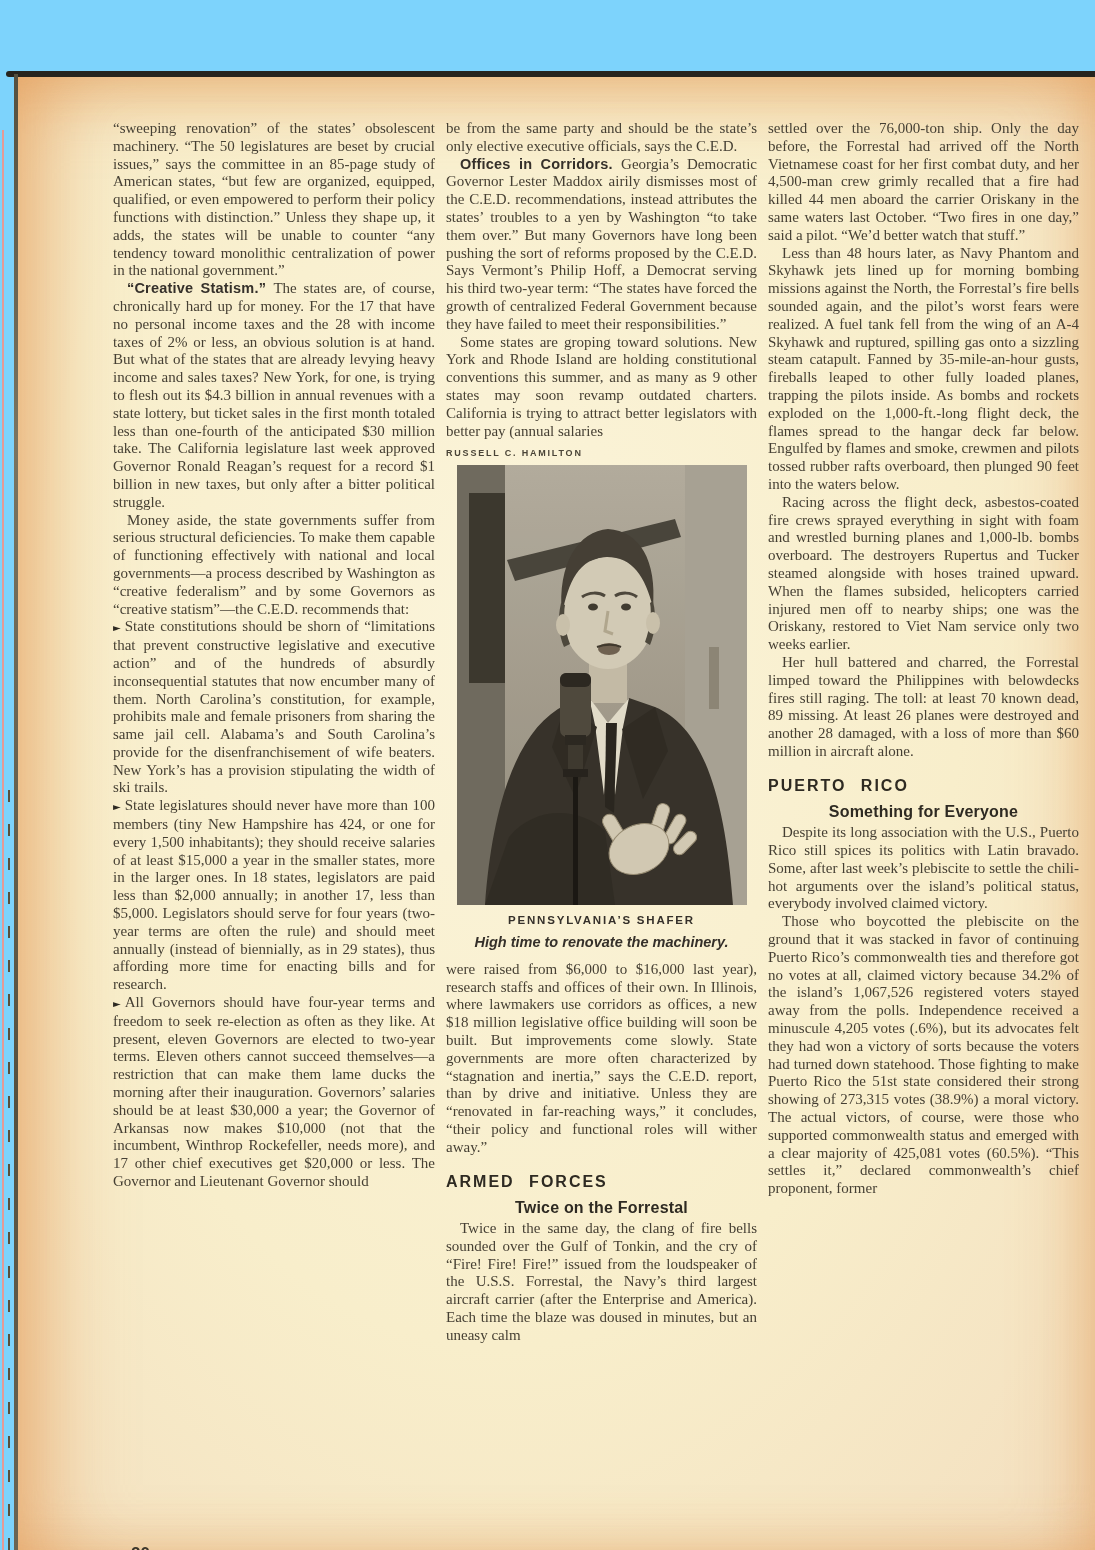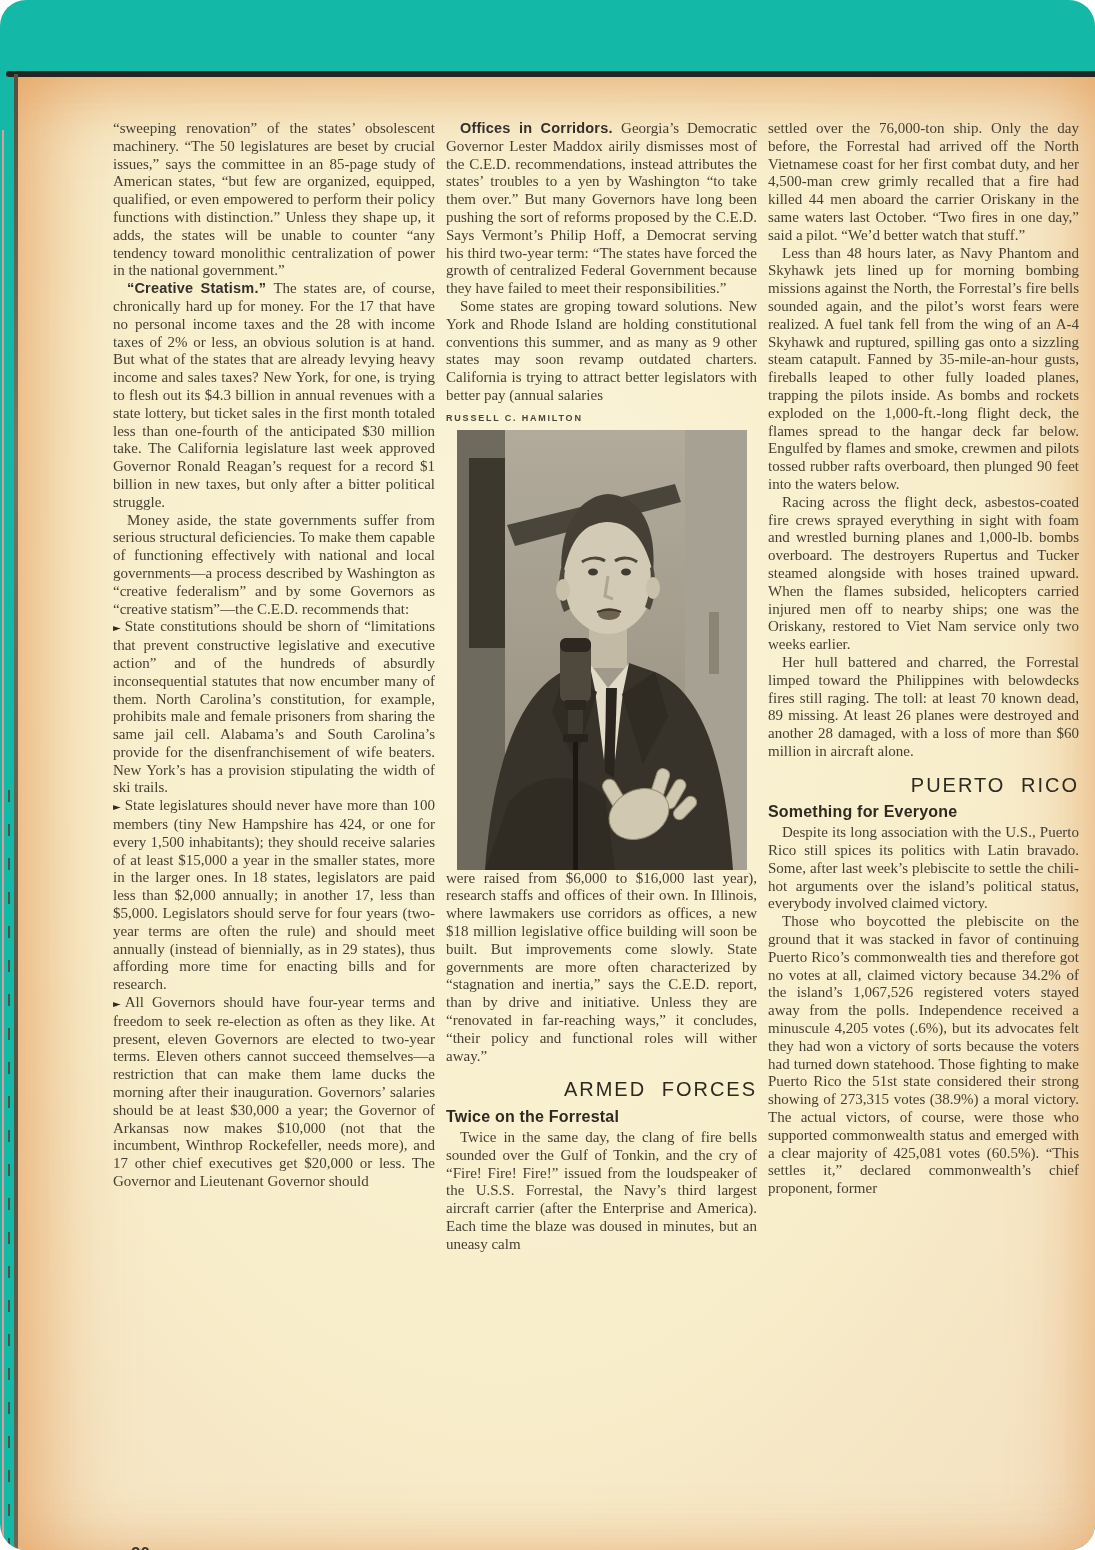--- a/index.html
+++ b/index.html
@@ -1,18 +1,18 @@
 <!DOCTYPE html>
 <html lang="en"><head>
 <meta charset="utf-8">
 <style>
   html,body{margin:0;padding:0;background:#ffffff;}
   .canvas{
     position:relative;width:1095px;height:1550px;overflow:hidden;
-    background:#14b8a6;font-family:"Liberation Serif",serif;border-radius:26px;
+    background:#7dd3fc;font-family:"Liberation Serif",serif;
   }
   
   .top-edge{position:absolute;left:6px;top:71px;width:1089px;height:6px;background:#26241e;border-radius:3px 0 0 3px;}
   .spine-shadow{position:absolute;left:14px;top:74px;width:4px;height:1476px;background:linear-gradient(180deg,#55503f,#7a7461 25%,#55503f 70%,#6b6554);}
   .pink-line{position:absolute;left:2px;top:130px;width:2px;height:1420px;background:#e49a96;}
   .dash-line{position:absolute;left:8px;top:790px;width:2px;height:760px;
     background:repeating-linear-gradient(180deg,#55503f 0 12px,transparent 12px 34px);}
   
   .page{
     position:absolute;left:18px;top:77px;width:1077px;height:1473px;
@@ -30,27 +30,27 @@
     text-align:justify;hyphens:auto;
   }
   .col{width:322px;flex:none;}
   .col.narrow{width:311px;}
   .para{margin:0;}
   .para.ind{text-indent:14px;}
   .tri{font-family:"DejaVu Sans",sans-serif;font-size:10px;color:#2e2a22;margin-right:4px;}
   .lead{font-family:"Liberation Sans",sans-serif;font-weight:bold;font-size:14.5px;letter-spacing:.2px;color:#35302a;}
   .it{}
   .sec-head{
-    font-family:"Liberation Sans",sans-serif;font-weight:normal;font-size:20px;
-    letter-spacing:2px;word-spacing:8px;text-align:right;text-indent:0;
+    font-family:"Liberation Sans",sans-serif;font-weight:bold;font-size:16px;
+    letter-spacing:2px;word-spacing:8px;text-align:left;text-indent:0;
     margin:16px 0 9px;color:#2e2a22;
   }
   .sub-head{
     font-family:"Liberation Sans",sans-serif;font-weight:bold;font-size:16px;
-    margin:0 0 3px;color:#2e2a22;text-align:left;text-indent:0;letter-spacing:.2px;
+    margin:0 0 3px;color:#2e2a22;text-align:center;text-indent:0;letter-spacing:.2px;
   }
   .credit{
     font-family:"Liberation Sans",sans-serif;font-size:9px;letter-spacing:1.8px;
     text-align:left;margin:5px 8px 2px 0;color:#4a4437;font-weight:bold;
   }
   .photo{width:290px;margin:0 auto;line-height:0;}
   .photo svg{display:block;}
   .caption{text-align:center;margin:7px 0 9px;text-indent:0;}
   .caption-title{font-family:"Liberation Sans",sans-serif;font-weight:bold;font-size:11.5px;letter-spacing:1.8px;color:#35302a;}
   .caption-text{font-family:"Liberation Sans",sans-serif;font-weight:bold;font-style:italic;font-size:14.5px;margin-top:4px;color:#35302a;}
@@ -70,20 +70,21 @@
     <div class="content">
       <div class="col">
           <p class="para"><span>“sweeping renovation” of the states’ obsolescent machinery. “The 50 legislatures are beset by crucial issues,” says the committee in an 85-page study of American states, “but few are organized, equipped, qualified, or even empowered to perform their policy functions with distinction.” Unless they shape up, it adds, the states will be unable to counter “any tendency toward monolithic centralization of power in the national government.”</span></p>
           <p class="para ind"><span class="lead">“Creative Statism.” </span><span>The states are, of course, chronically hard up for money. For the 17 that have no personal income taxes and the 28 with income taxes of 2% or less, an obvious solution is at hand. But what of the states that are already levying heavy income and sales taxes? New York, for one, is trying to flesh out its $4.3 billion in annual revenues with a state lottery, but ticket sales in the first month totaled less than one-fourth of the anticipated $30 million take. The California legislature last week approved Governor Ronald Reagan’s request for a record $1 billion in new taxes, but only after a bitter political struggle.</span></p>
           <p class="para ind"><span>Money aside, the state governments suffer from serious structural deficiencies. To make them capable of functioning effectively with national and local governments—a process described by Washington as “creative federalism” and by some Governors as “creative statism”—the C.E.D. recommends that:</span></p>
           <p class="para bullet"><span class="tri">►</span><span>State constitutions should be shorn of “limitations that prevent constructive legislative and executive action” and of the hundreds of absurdly inconsequential statutes that now encumber many of them. North Carolina’s constitution, for example, prohibits male and female prisoners from sharing the same jail cell. Alabama’s and South Carolina’s provide for the disenfranchisement of wife beaters. New York’s has a provision stipulating the width of ski trails.</span></p>
           <p class="para bullet"><span class="tri">►</span><span>State legislatures should never have more than 100 members (tiny New Hampshire has 424, or one for every 1,500 inhabitants); they should receive salaries of at least $15,000 a year in the smaller states, more in the larger ones. In 18 states, legislators are paid less than $2,000 annually; in another 17, less than $5,000. Legislators should serve for four years (two-year terms are often the rule) and should meet annually (instead of biennially, as in 29 states), thus affording more time for enacting bills and for research.</span></p>
           <p class="para bullet"><span class="tri">►</span><span>All Governors should have four-year terms and freedom to seek re-election as often as they like. At present, eleven Governors are elected to two-year terms. Eleven others cannot succeed themselves—a restriction that can make them lame ducks the morning after their inauguration. Governors’ salaries should be at least $30,000 a year; the Governor of Arkansas now makes $10,000 (not that the incumbent, Winthrop Rockefeller, needs more), and 17 other chief executives get $20,000 or less. The Governor and Lieutenant Governor should</span></p>
         </div>
       <div class="col narrow">
+          <p class="para"><span>be from the same party and should be the state’s only elective executive officials, says the C.E.D.</span></p>
           <p class="para ind"><span class="lead">Offices in Corridors. </span><span>Georgia’s Democratic Governor Lester Maddox airily dismisses most of the C.E.D. recommendations, instead attributes the states’ troubles to a yen by Washington “to take them over.” But many Governors have long been pushing the sort of reforms proposed by the C.E.D. Says Vermont’s Philip Hoff, a Democrat serving his third two-year term: “The states have forced the growth of centralized Federal Government because they have failed to meet their responsibilities.”</span></p>
           <p class="para ind"><span>Some states are groping toward solutions. New York and Rhode Island are holding constitutional conventions this summer, and as many as 9 other states may soon revamp outdated charters. California is trying to attract better legislators with better pay (annual salaries</span></p>
           <div class="credit">RUSSELL C. HAMILTON</div>
           <div class="photo">
     <svg viewBox="0 0 290 440" width="290" height="440" xmlns="http://www.w3.org/2000/svg">
       <defs>
         <linearGradient id="pbg" x1="0" y1="0" x2="0" y2="1">
           <stop offset="0" stop-color="#b6b0a2"></stop>
                   <stop offset="1" stop-color="#968f80"></stop>
         </linearGradient>
@@ -124,20 +125,24 @@
       </g>
       <rect x="116" y="268" width="5" height="172" fill="#14120f"></rect>
       <rect x="103" y="208" width="31" height="64" rx="7" fill="#4c463c"></rect>
       <rect x="103" y="208" width="31" height="14" rx="6" fill="#26231e"></rect>
       <rect x="108" y="270" width="21" height="10" fill="#26231e"></rect>
       <rect x="111" y="280" width="15" height="26" fill="#3a352d"></rect>
       <rect x="106" y="304" width="25" height="8" fill="#211e19"></rect>
       <rect width="290" height="440" fill="#7d6c4e" opacity="0.07"></rect>
     </svg>
   </div>
+          <div class="caption">
+            <div class="caption-title">PENNSYLVANIA’S SHAFER</div>
+            <div class="caption-text">High time to renovate the machinery.</div>
+          </div>
           <p class="para"><span>were raised from $6,000 to $16,000 last year), research staffs and offices of their own. In Illinois, where lawmakers use corridors as offices, a new $18 million legislative office building will soon be built. But improvements come slowly. State governments are more often characterized by “stagnation and inertia,” says the C.E.D. report, than by drive and initiative. Unless they are “renovated in far-reaching ways,” it concludes, “their policy and functional roles will wither away.”</span></p>
           <h2 class="sec-head">ARMED FORCES</h2>
           <h3 class="sub-head"><span>Twice on the </span><span class="it">Forrestal</span></h3>
           <p class="para ind"><span>Twice in the same day, the clang of fire bells sounded over the Gulf of Tonkin, and the cry of “Fire! Fire! Fire!” issued from the loudspeaker of the U.S.S. </span><span class="it">Forrestal</span><span>, the Navy’s third largest aircraft carrier (after the </span><span class="it">Enterprise</span><span> and </span><span class="it">America</span><span>). Each time the blaze was doused in minutes, but an uneasy calm</span></p>
         </div>
       <div class="col narrow">
           <p class="para"><span>settled over the 76,000-ton ship. Only the day before, the </span><span class="it">Forrestal</span><span> had arrived off the North Vietnamese coast for her first combat duty, and her 4,500-man crew grimly recalled that a fire had killed 44 men aboard the carrier </span><span class="it">Oriskany</span><span> in the same waters last October. “Two fires in one day,” said a pilot. “We’d better watch that stuff.”</span></p>
           <p class="para ind"><span>Less than 48 hours later, as Navy Phantom and Skyhawk jets lined up for morning bombing missions against the North, the </span><span class="it">Forrestal’s</span><span> fire bells sounded again, and the pilot’s worst fears were realized. A fuel tank fell from the wing of an A-4 Skyhawk and ruptured, spilling gas onto a sizzling steam catapult. Fanned by 35-mile-an-hour gusts, fireballs leaped to other fully loaded planes, trapping the pilots inside. As bombs and rockets exploded on the 1,000-ft.-long flight deck, the flames spread to the hangar deck far below. Engulfed by flames and smoke, crewmen and pilots tossed rubber rafts overboard, then plunged 90 feet into the waters below.</span></p>
           <p class="para ind"><span>Racing across the flight deck, asbestos-coated fire crews sprayed everything in sight with foam and wrestled burning planes and 1,000-lb. bombs overboard. The destroyers </span><span class="it">Rupertus</span><span> and </span><span class="it">Tucker</span><span> steamed alongside with hoses trained upward. When the flames subsided, helicopters carried injured men off to nearby ships; one was the </span><span class="it">Oriskany</span><span>, restored to Viet Nam service only two weeks earlier.</span></p>
           <p class="para ind"><span>Her hull battered and charred, the </span><span class="it">Forrestal</span><span> limped toward the Philippines with belowdecks fires still raging. The toll: at least 70 known dead, 89 missing. At least 26 planes were destroyed and another 28 damaged, with a loss of more than $60 million in aircraft alone.</span></p>

